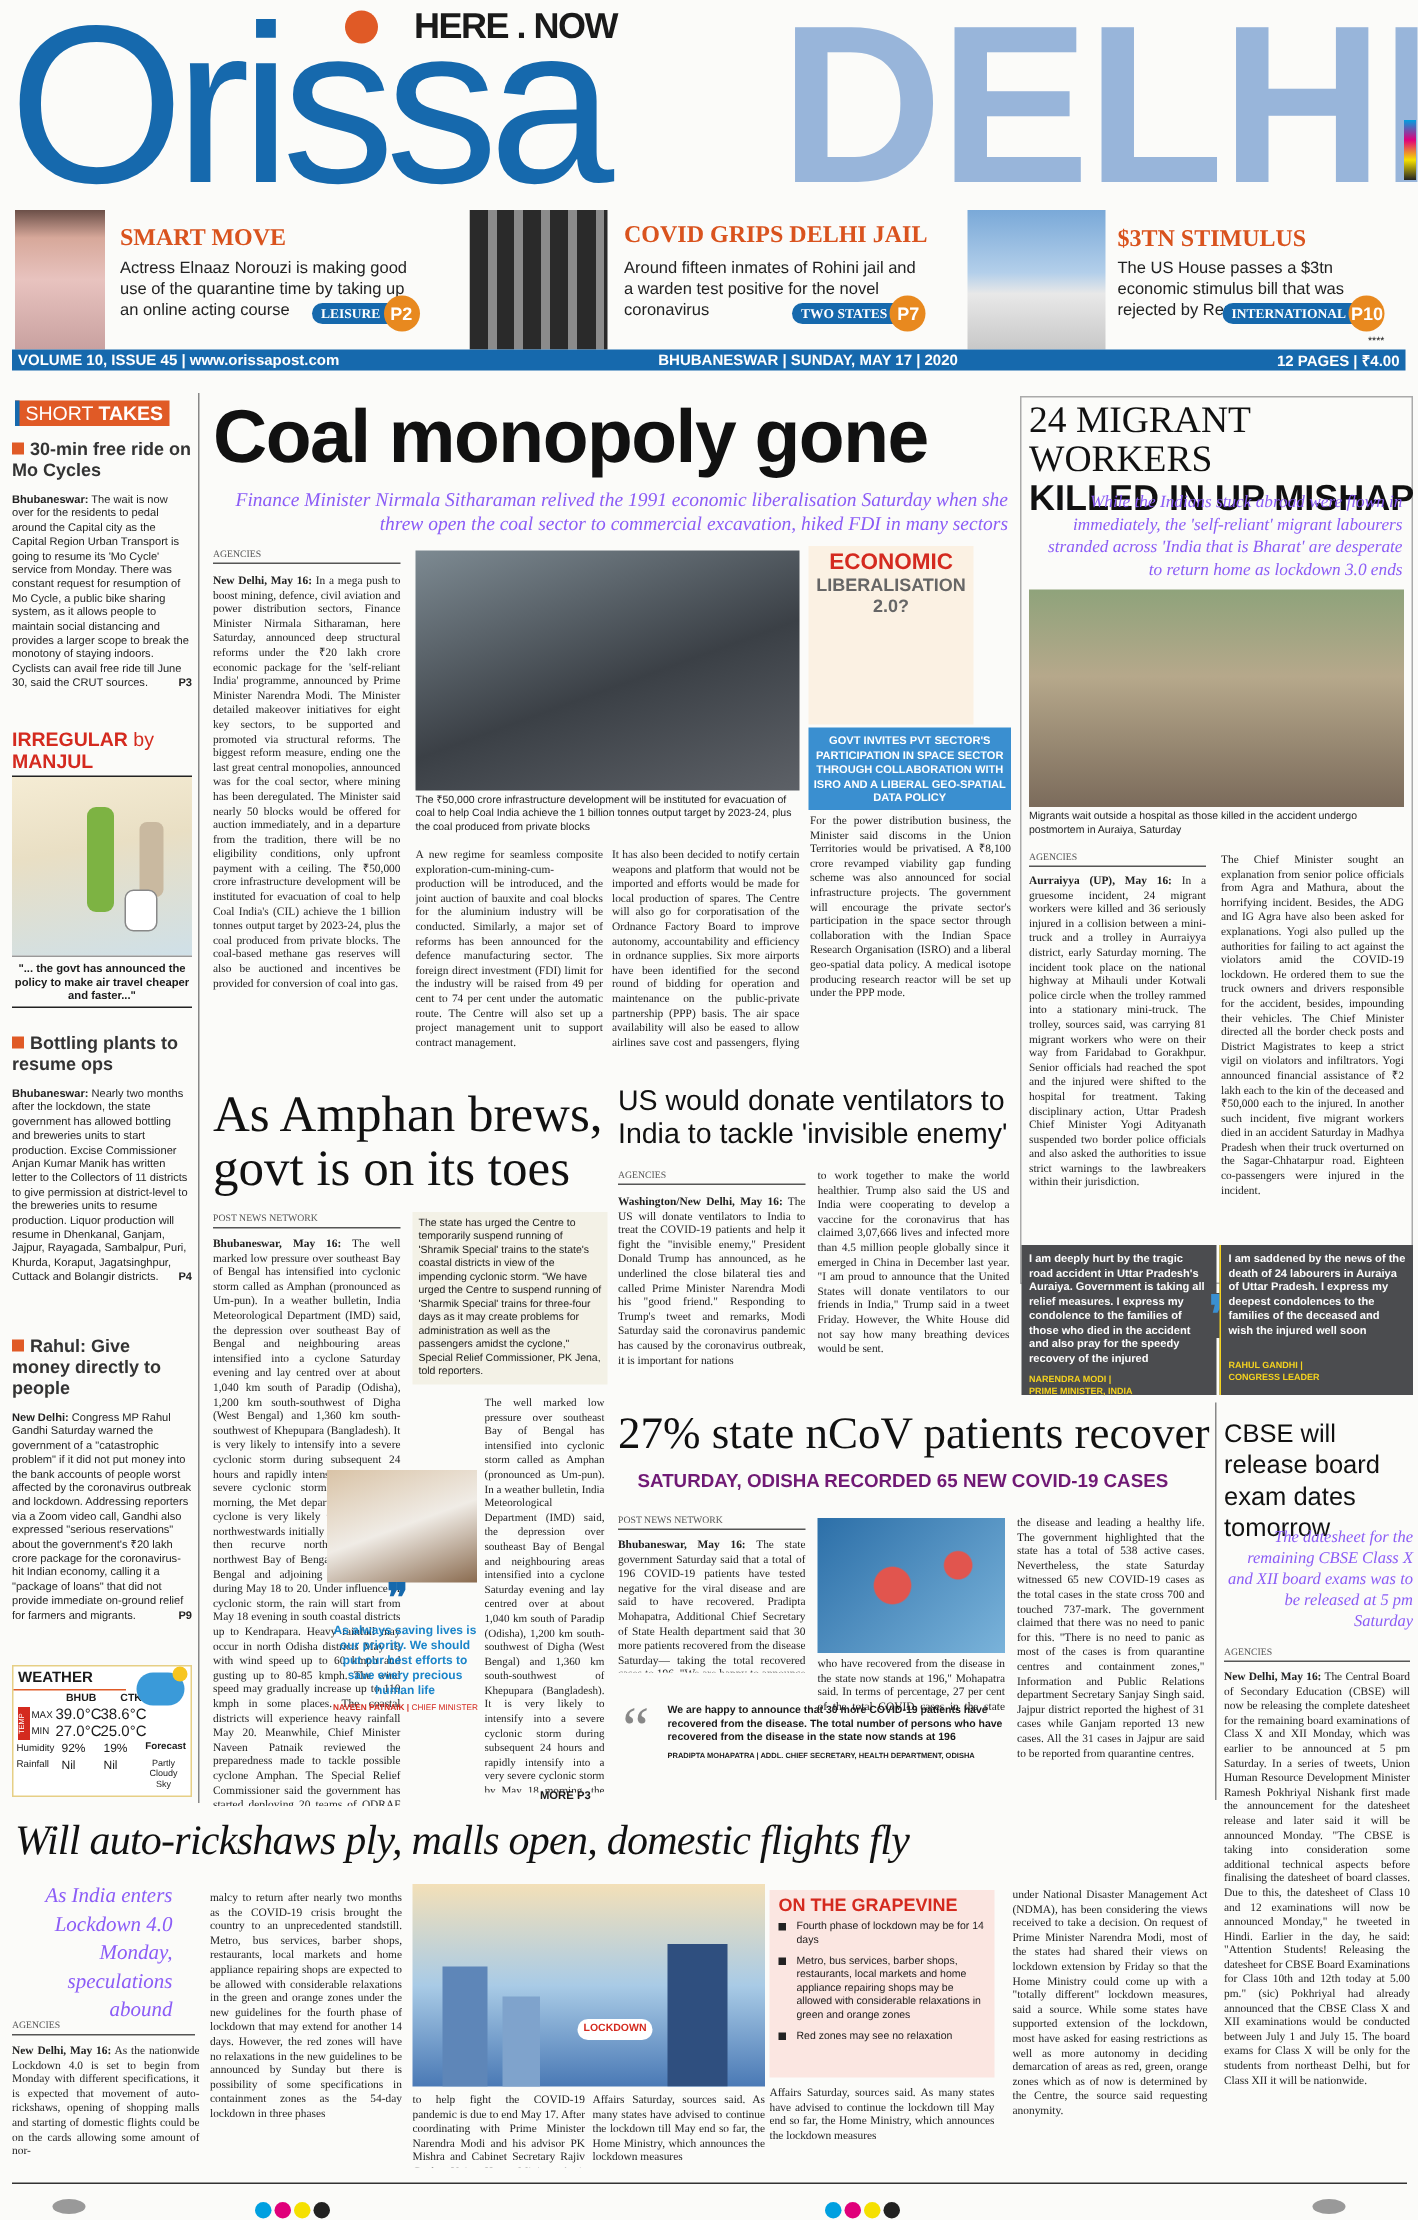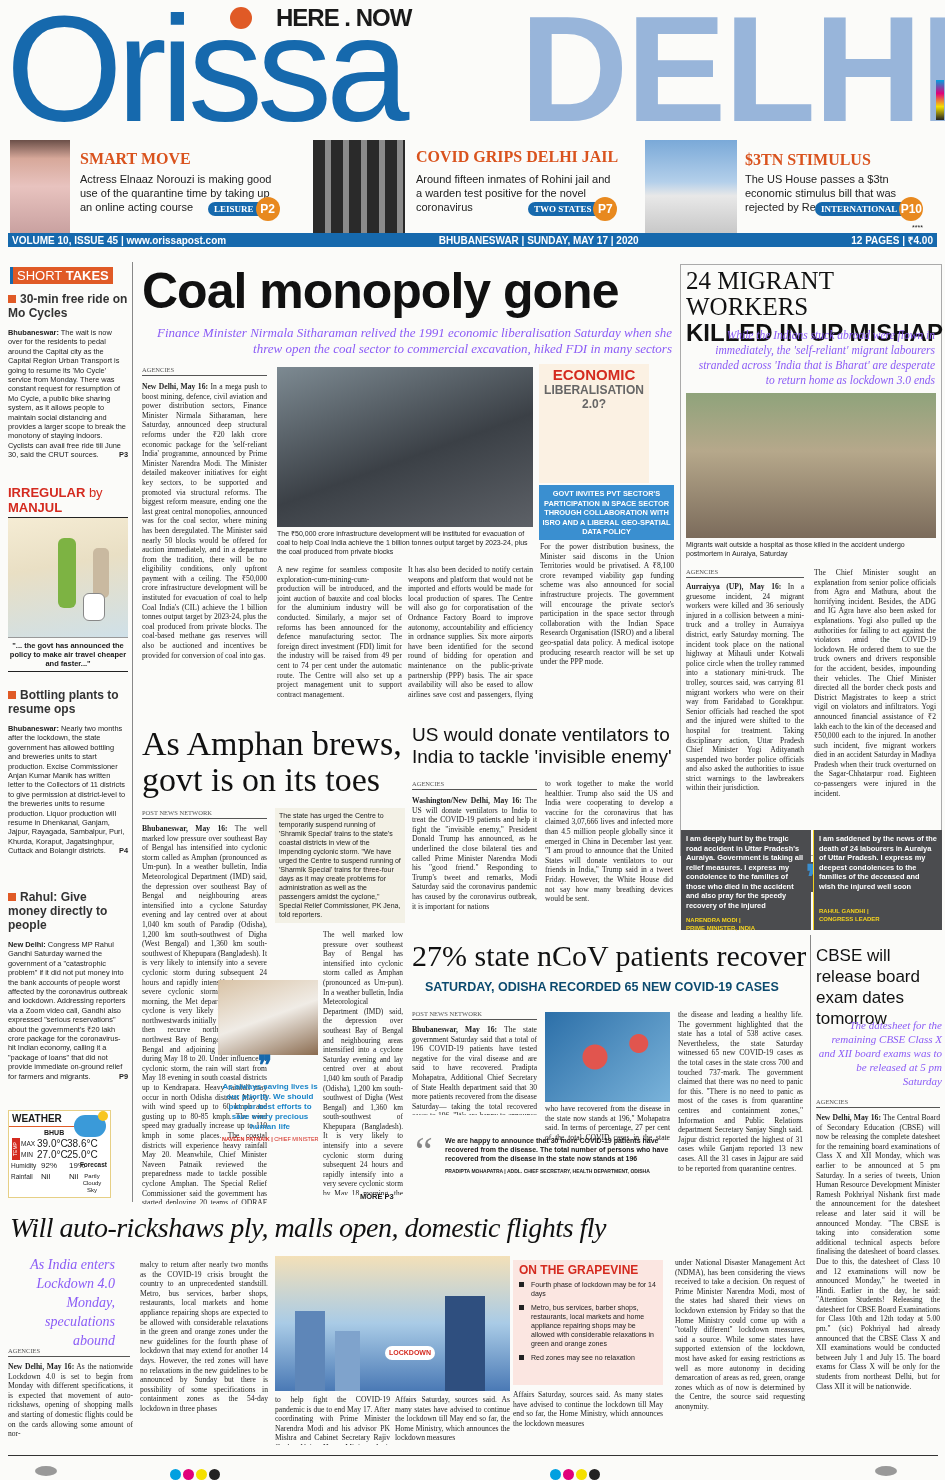--- a/index.html
+++ b/index.html
@@ -108,21 +108,21 @@
 <div class="abs" style="left:8px;top:688px;width:120px">
   <div class="st-title">Bottling plants to resume ops</div>
   <div class="st-body" style="margin-top:8px"><b>Bhubaneswar:</b><span> Nearly two months after the lockdown, the state government has allowed bottling and breweries units to start production. Excise Commissioner Anjan Kumar Manik has written letter to the Collectors of 11 districts to give permission at district-level to the breweries units to resume production. Liquor production will resume in Dhenkanal, Ganjam, Jajpur, Rayagada, Sambalpur, Puri, Khurda, Koraput, Jagatsinghpur, Cuttack and Bolangir districts.</span> <span class="pref">P4</span></div>
 </div>
 
 <div class="abs" style="left:8px;top:890px;width:120px">
   <div class="st-title">Rahul: Give money directly to people</div>
   <div class="st-body" style="margin-top:8px"><b>New Delhi:</b><span> Congress MP Rahul Gandhi Saturday warned the government of a "catastrophic problem" if it did not put money into the bank accounts of people worst affected by the coronavirus outbreak and lockdown. Addressing reporters via a Zoom video call, Gandhi also expressed "serious reservations" about the government's ₹20 lakh crore package for the coronavirus-hit Indian economy, calling it a "package of loans" that did not provide immediate on-ground relief for farmers and migrants.</span> <span class="pref">P9</span></div>
 </div>
 
-<div class="abs weather" style="left:8px;top:1110px;width:103px;height:88px;font-family:'Liberation Sans',sans-serif">
+<div class="abs weather" style="left:8px;top:1110px;width:120px;height:88px;font-family:'Liberation Sans',sans-serif">
   <div style="font-weight:bold;font-size:10px;padding:2px 3px;border-bottom:1px solid #e05a26;width:75px">WEATHER</div>
   <div style="position:absolute;right:4px;top:4px;width:32px;height:22px;background:#3a9ad9;border-radius:12px"></div>
   <div style="position:absolute;right:2px;top:0px;width:10px;height:10px;background:#f7c520;border-radius:50%"></div>
   <div style="display:flex;font-size:7px;font-weight:bold;margin-left:35px;gap:16px;margin-top:2px">
       <span>BHUB</span>
       <span>CTK</span>
     </div>
   <div style="position:absolute;left:3px;top:27px;width:8px;height:22px;background:#d42a1f;color:#fff;font-size:5px;writing-mode:vertical-rl;transform:rotate(180deg);text-align:center">TEMP</div>
   <div style="font-size:6.5px;margin-left:12px;margin-top:2px">
     <div style="display:flex;align-items:center;height:11px">
@@ -200,21 +200,21 @@
 <div class="abs" style="left:222px;top:1136px;font-family:'Liberation Sans',sans-serif;font-size:5.5px;font-weight:bold;color:#d42a1f"><span>NAVEEN PATNAIK</span> | <span style="font-weight:normal">CHIEF MINISTER</span></div>
 <div class="abs body" style="left:323px;top:930px;width:80px;height:265px;overflow:hidden;font-size:7.4px"><span> The well marked low pressure over southeast Bay of Bengal has intensified into cyclonic storm called as Amphan (pronounced as Um-pun). In a weather bulletin, India Meteorological Department (IMD) said, the depression over southeast Bay of Bengal and neighbouring areas intensified into a cyclone Saturday evening and lay centred over at about 1,040 km south of Paradip (Odisha), 1,200 km south-southwest of Digha (West Bengal) and 1,360 km south-southwest of Khepupara (Bangladesh). It is very likely to intensify into a severe cyclonic storm during subsequent 24 hours and rapidly intensify into a very severe cyclonic storm by May 18 morning, the Met department said. The cyclone is very likely to move north-northwestwards initially till May 17 and then recurve north-northeastwards northwest Bay of Bengal towards West Bengal and adjoining Odisha coasts during May 18 to 20. Under influence of cyclonic storm, the rain will start from May 18 evening in south coastal districts up to Kendrapara. Heavy rainfall may occur in north Odisha districts May 19 with wind speed up to 60 kmph and gusting up to 80-85 kmph. The wind speed may gradually increase up to 110 kmph in some places. The coastal districts will experience heavy rainfall May 20. Meanwhile, Chief Minister Naveen Patnaik reviewed the preparedness made to tackle possible cyclone Amphan. The Special Relief Commissioner said the government has started deploying 20 teams of ODRAF and 17 teams of NDRF as well as the additional force.</span></div>
 <div class="abs" style="left:360px;top:1192px;font-family:'Liberation Sans',sans-serif;font-size:7.5px;font-weight:bold">MORE P3</div>
 
 <div class="abs" style="left:412px;top:724px;width:265px;font-family:'Liberation Sans',sans-serif;font-size:19px;line-height:22px;color:#111">US would donate ventilators to India to tackle 'invisible enemy'</div>
 <div class="abs byline" style="left:412px;top:780px;width:125px">AGENCIES</div>
 <div class="abs body" style="left:412px;top:796px;width:125px;height:130px;overflow:hidden"><b>Washington/New Delhi, May 16:</b><span> The US will donate ventilators to India to treat the COVID-19 patients and help it fight the "invisible enemy," President Donald Trump has announced, as he underlined the close bilateral ties and called Prime Minister Narendra Modi his "good friend." Responding to Trump's tweet and remarks, Modi Saturday said the coronavirus pandemic has caused by the coronavirus outbreak, it is important for nations</span></div>
 <div class="abs body" style="left:545px;top:779px;width:128px;height:147px;overflow:hidden">to work together to make the world healthier. Trump also said the US and India were cooperating to develop a vaccine for the coronavirus that has claimed 3,07,666 lives and infected more than 4.5 million people globally since it emerged in China in December last year. "I am proud to announce that the United States will donate ventilators to our friends in India," Trump said in a tweet Friday. However, the White House did not say how many breathing devices would be sent.</div>
 
 <div class="abs" style="left:412px;top:940px;font-family:'Liberation Serif',serif;font-size:30px;line-height:32px;color:#111">27% state nCoV patients recover</div>
-<div class="abs" style="left:425px;top:980px;font-family:'Liberation Sans',sans-serif;font-weight:bold;font-size:12.5px;color:#0c4a6e">SATURDAY, ODISHA RECORDED 65 NEW COVID-19 CASES</div>
+<div class="abs" style="left:425px;top:980px;font-family:'Liberation Sans',sans-serif;font-weight:bold;font-size:12.5px;color:#701a75">SATURDAY, ODISHA RECORDED 65 NEW COVID-19 CASES</div>
 <div class="abs byline" style="left:412px;top:1010px;width:125px">POST NEWS NETWORK</div>
 <div class="abs body" style="left:412px;top:1025px;width:125px;height:90px;overflow:hidden"><b>Bhubaneswar, May 16:</b><span> The state government Saturday said that a total of 196 COVID-19 patients have tested negative for the viral disease and are said to have recovered. Pradipta Mohapatra, Additional Chief Secretary of State Health department said that 30 more patients recovered from the disease Saturday— taking the total recovered cases to 196. "We are happy to announce that 30 more COVID-19 patients have recovered from the disease. The total number of persons</span></div>
 <div class="abs photo" style="left:545px;top:1012px;width:125px;height:90px;background:radial-gradient(circle at 40% 50%,#e1554e 0 12px,transparent 13px),radial-gradient(circle at 75% 35%,#e1554e 0 9px,transparent 10px),linear-gradient(135deg,#2c6fa8,#7ab3da)"></div>
 <div class="abs body" style="left:545px;top:1104px;width:125px;height:36px;overflow:hidden">who have recovered from the disease in the state now stands at 196," Mohapatra said. In terms of percentage, 27 per cent of the total COVID cases in the state have now been recovered from</div>
 <div class="abs body" style="left:678px;top:1010px;width:125px;height:190px;overflow:hidden">the disease and leading a healthy life. The government highlighted that the state has a total of 538 active cases. Nevertheless, the state Saturday witnessed 65 new COVID-19 cases as the total cases in the state cross 700 and touched 737-mark. The government claimed that there was no need to panic for this. "There is no need to panic as most of the cases is from quarantine centres and containment zones," Information and Public Relations department Secretary Sanjay Singh said. Jajpur district reported the highest of 31 cases while Ganjam reported 13 new cases. All the 31 cases in Jajpur are said to be reported from quarantine centres.</div>
 <div class="abs" style="left:415px;top:1132px;font-size:40px;line-height:40px;color:#888;font-family:'Liberation Serif',serif">“</div>
 <div class="abs" style="left:445px;top:1136px;width:230px;font-family:'Liberation Sans',sans-serif;font-weight:bold;font-size:7px;line-height:9px">We are happy to announce that 30 more COVID-19 patients have recovered from the disease. The total number of persons who have recovered from the disease in the state now stands at 196</div>
 <div class="abs" style="left:445px;top:1168px;font-family:'Liberation Sans',sans-serif;font-size:5px;font-weight:bold"><span>PRADIPTA MOHAPATRA</span> | <span>ADDL. CHIEF SECRETARY, HEALTH DEPARTMENT, ODISHA</span></div>
 
 <div class="abs col-rule" style="left:810px;top:935px;width:1px;height:265px"></div>

